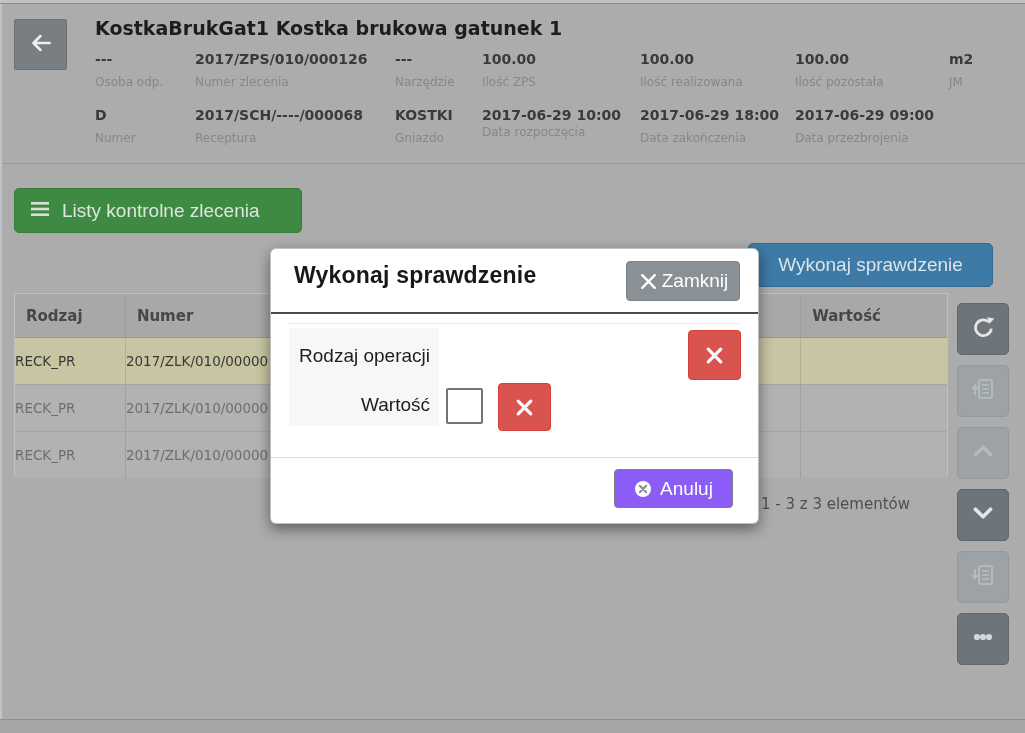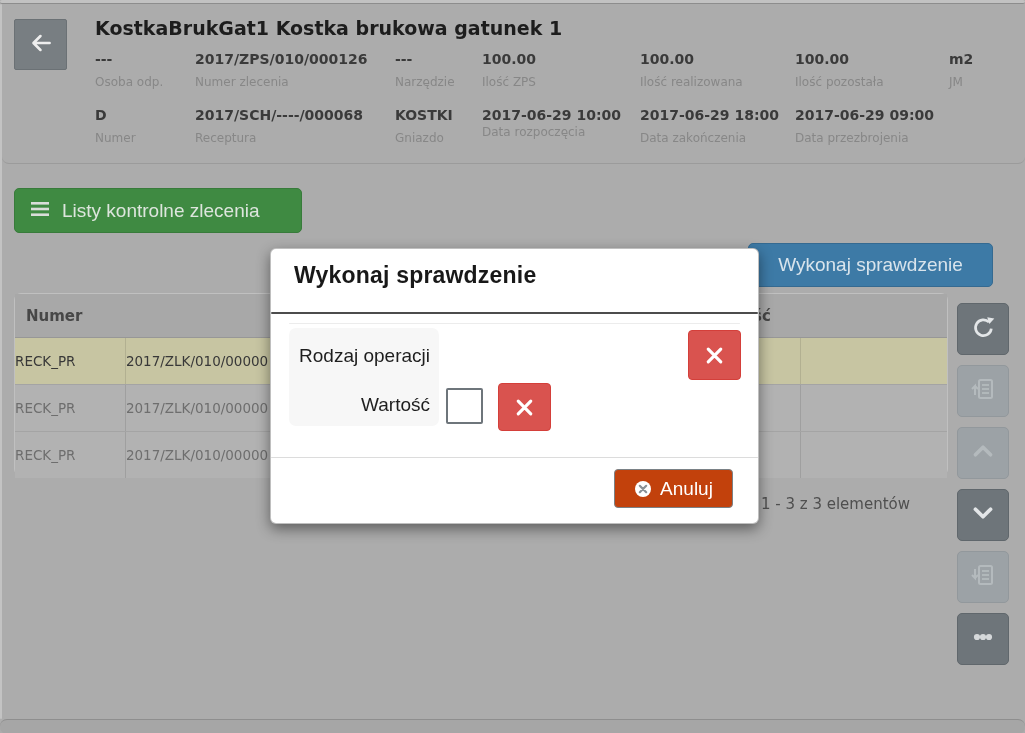--- a/index.html
+++ b/index.html
@@ -2,21 +2,21 @@
 <html><head>
 <meta charset="utf-8">
 <style>
   html,body{margin:0;padding:0;}
   body{
     width:1025px;height:733px;overflow:hidden;position:relative;
     background:#acacac;
     font-family:"DejaVu Sans", sans-serif;
     -webkit-font-smoothing:antialiased;
   }
-  .abs{position:absolute;border-radius:7px;}
+  .abs{position:absolute;}
 
   
   .top-strip{left:0;top:0;width:1025px;height:3px;background:#c2c2c2;border-bottom:1px solid #8d8d8d;}
   .left-edge{left:0;top:4px;width:2px;height:715px;background:#c3c3c3;}
   .footer-bar{left:0;top:719px;width:1025px;height:14px;background:#a6a6a6;border-top:1px solid #8e8e8e;}
 
   
   .hdr{left:2px;top:4px;width:1023px;height:159px;border-bottom:1px solid #9b9b9b;}
   .back-btn{left:12px;top:15px;width:51px;height:49px;background:#787e82;border:1px solid #6b7175;border-radius:2px;
     display:flex;align-items:center;justify-content:center;cursor:pointer;}
@@ -71,21 +71,21 @@
     box-sizing:border-box;padding:0 12px;font-family:"Liberation Sans",sans-serif;font-size:19px;color:#9b9b9b;outline:none;background:#fff;}
   .sq-input{left:175px;top:139px;width:37px;height:36px;border:2px solid #6e757b;border-radius:2px;
     box-sizing:border-box;font-size:18px;text-align:center;outline:none;background:#fff;}
   .btn-red{background:#d9534f;border:1px solid #d43f3a;border-radius:4px;display:flex;align-items:center;justify-content:center;cursor:pointer;}
   .red1{left:417px;top:81px;width:51px;height:48px;}
   .red2{left:227px;top:134px;width:51px;height:46px;}
   .modal-footline{left:0;top:208px;width:100%;height:0;border-top:1px solid #dcdcdc;}
   .btn-ok{left:253px;top:220px;width:84px;height:37px;background:#1d76b9;border:1px solid #1668a8;border-radius:4px;
     display:flex;align-items:center;justify-content:center;gap:8px;cursor:pointer;}
   .btn-ok span{font-size:19px;color:#ffffff;}
-  .btn-cancel{left:343px;top:220px;width:117px;height:37px;background:#c2410c;border:1px solid #7a8186;border-radius:4px;
+  .btn-cancel{left:343px;top:220px;width:117px;height:37px;background:#8b5cf6;border:1px solid #7a8186;border-radius:4px;
     display:flex;align-items:center;justify-content:center;gap:8px;cursor:pointer;}
   .btn-cancel span{font-size:19px;color:#ffffff;}
 </style>
 </head>
 <body>
 
 <div class="abs top-strip"></div>
 <div class="abs left-edge"></div>
 
 <div class="abs hdr">
@@ -137,20 +137,21 @@
   </span>
   <span class="lbl">Listy kontrolne zlecenia</span>
 </div>
 
 <div class="abs btn-blue-top">
   <span>Wykonaj sprawdzenie</span>
 </div>
 
 <div class="abs grid">
   <div class="grid-head">
+    <div class="gh-cell c0">Rodzaj</div>
     <div class="gh-cell c1">Numer</div>
     <div class="gh-cell c2"></div>
     <div class="gh-cell c3">Wartość</div>
   </div>
   <div class="grid-row selected">
     <div class="gr-cell c0">RECK_PR</div>
     <div class="gr-cell c1">2017/ZLK/010/00000</div>
     <div class="gr-cell c2"></div>
     <div class="gr-cell c3"></div>
   </div>
@@ -219,20 +220,28 @@
     <svg width="28" height="28" viewBox="0 0 28 28">
         <circle cx="8" cy="14" r="3.1" fill="#d5d8da"></circle>
         <circle cx="14" cy="14" r="3.1" fill="#d5d8da"></circle>
         <circle cx="20" cy="14" r="3.1" fill="#d5d8da"></circle>
       </svg>
   </span>
 </div>
 
 <div class="abs modal">
   <div class="abs modal-title">Wykonaj sprawdzenie</div>
+  <div class="abs btn-close">
+    <span style="display:flex;">
+      <svg width="21" height="21" viewBox="0 0 20 20">
+          <path d="M4 4l12 12M16 4L4 16" stroke="#ffffff" stroke-width="2.3" stroke-linecap="round"></path>
+        </svg>
+    </span>
+    <span>Zamknij</span>
+  </div>
   <div class="abs modal-divider"></div>
   <div class="abs form-topline"></div>
   <div class="abs label-bg"></div>
 
   <div class="abs frm-label lab1">Rodzaj operacji</div>
   <div class="abs btn-red red1">
     <span style="display:flex;">
       <svg width="23" height="23" viewBox="0 0 22 22">
           <path d="M5 5l12 12M17 5L5 17" stroke="#ffffff" stroke-width="3" stroke-linecap="round"></path>
         </svg>

